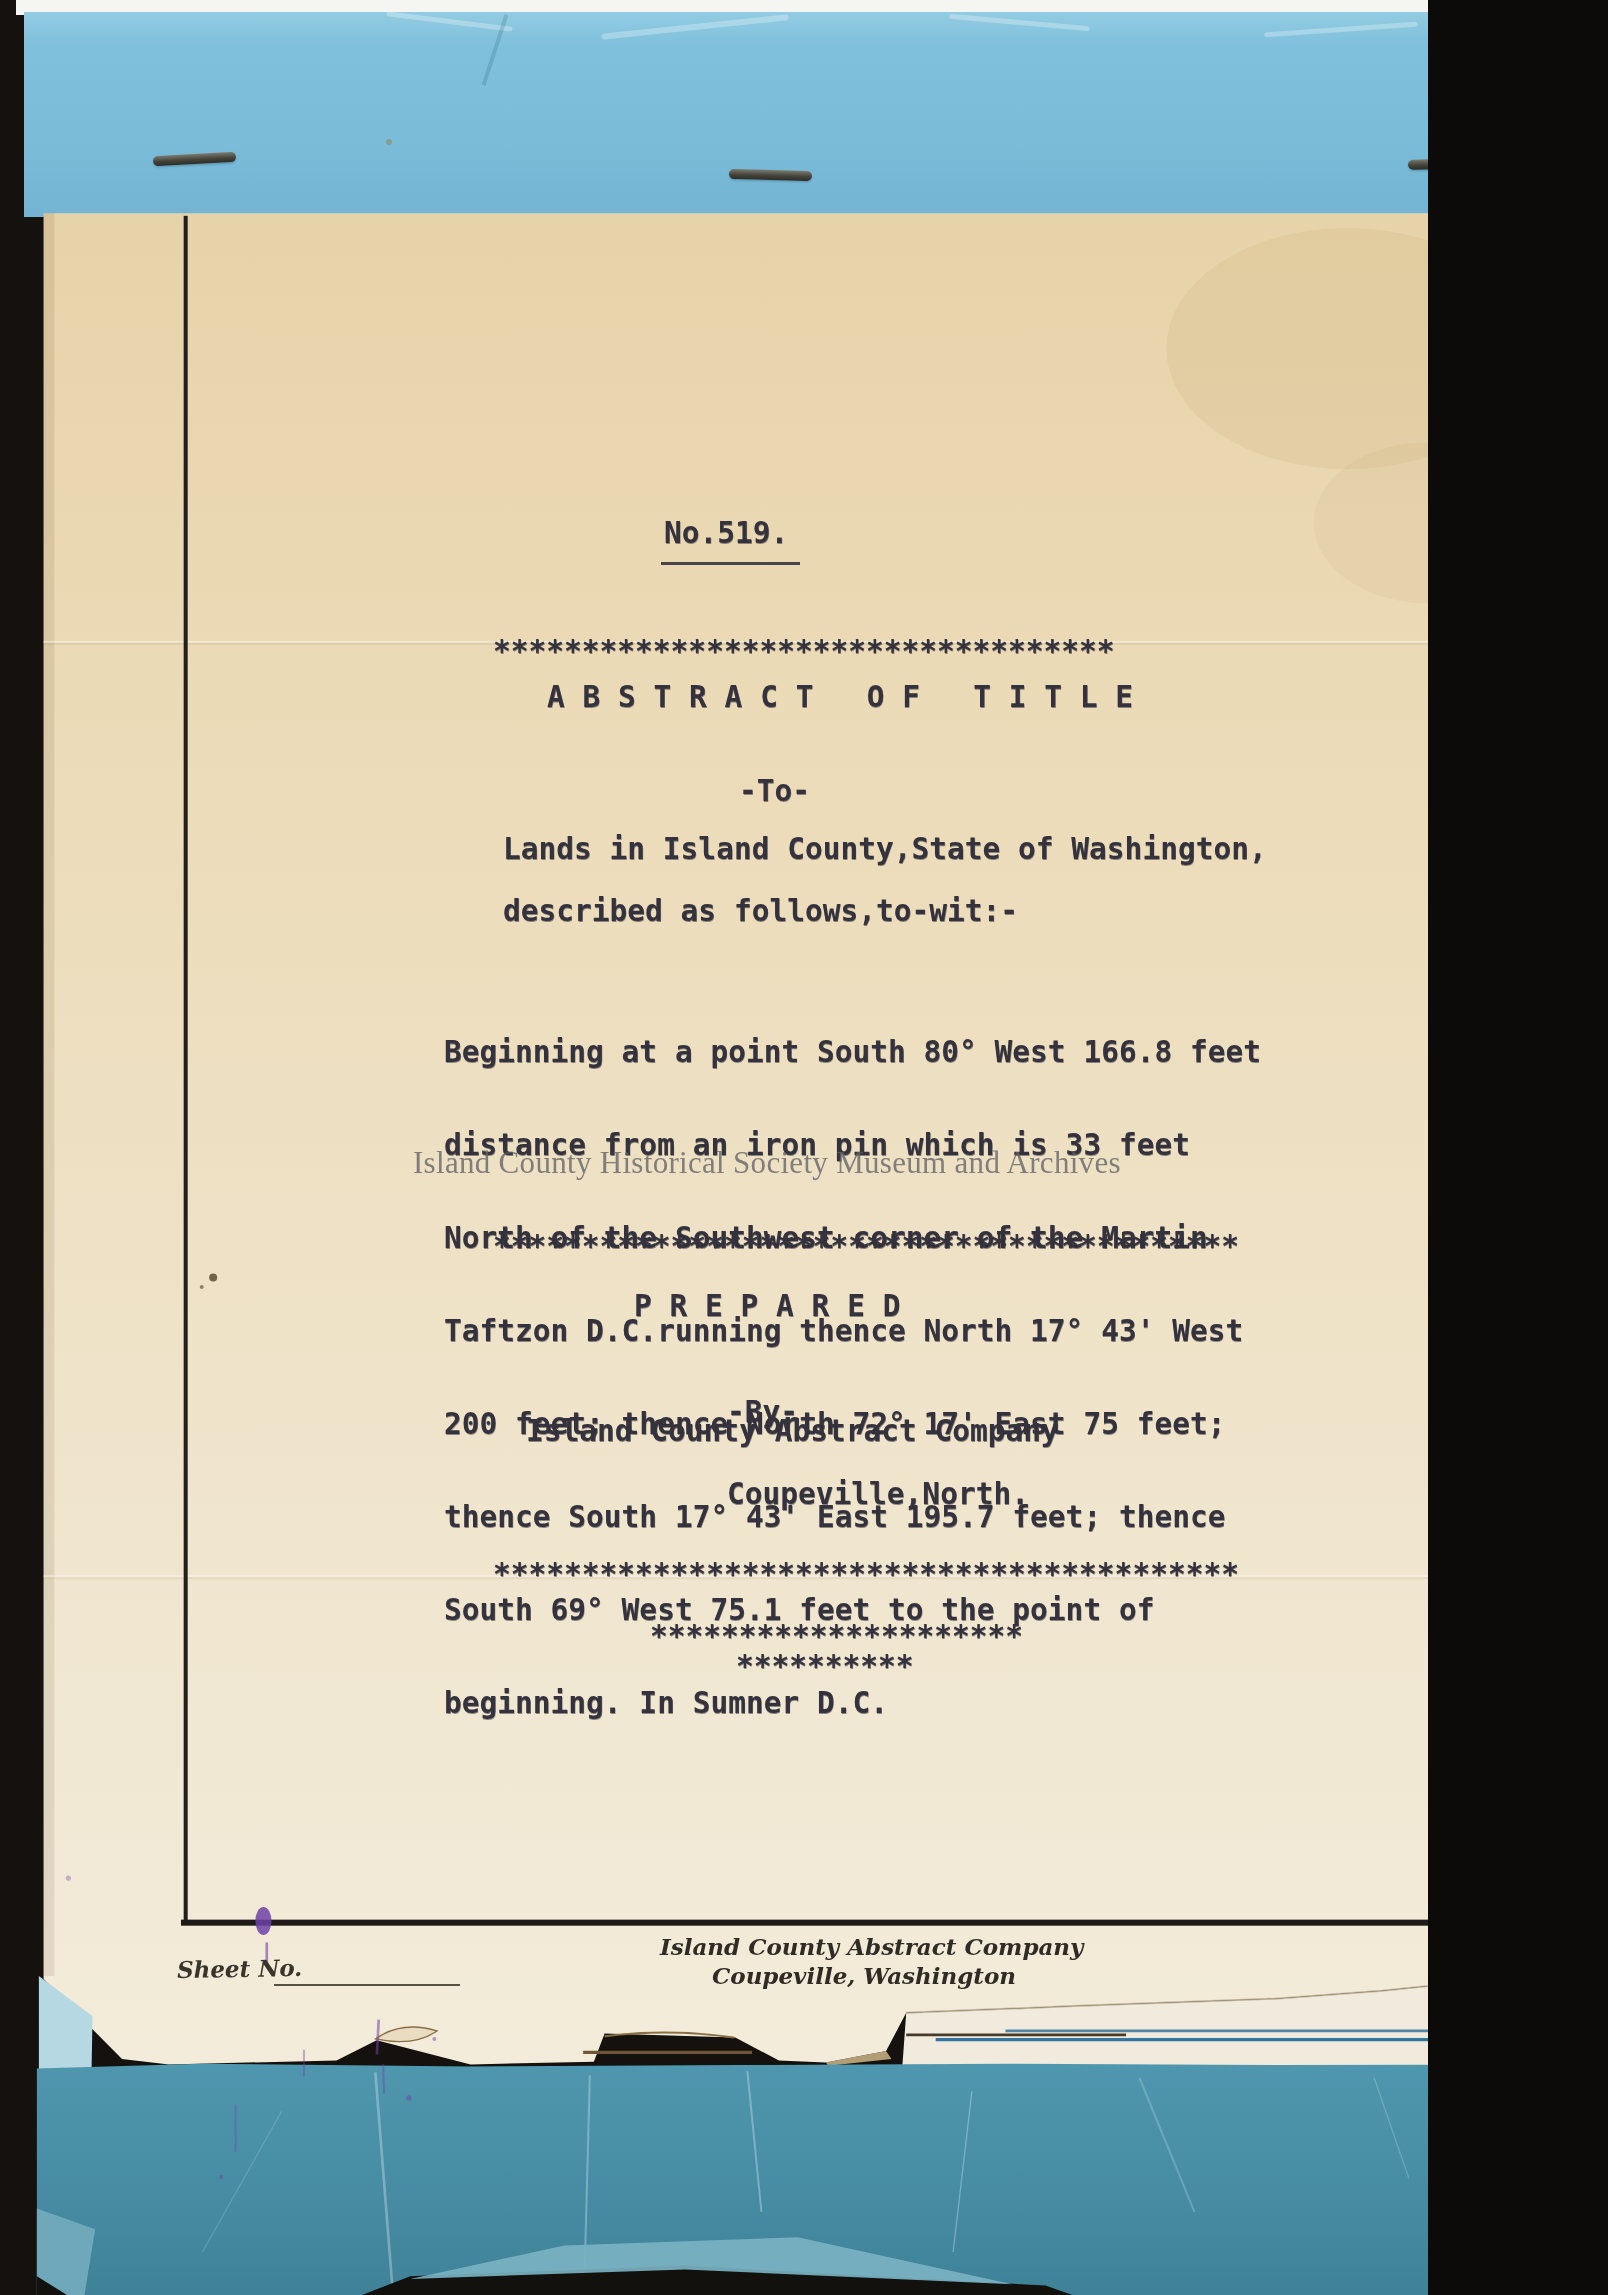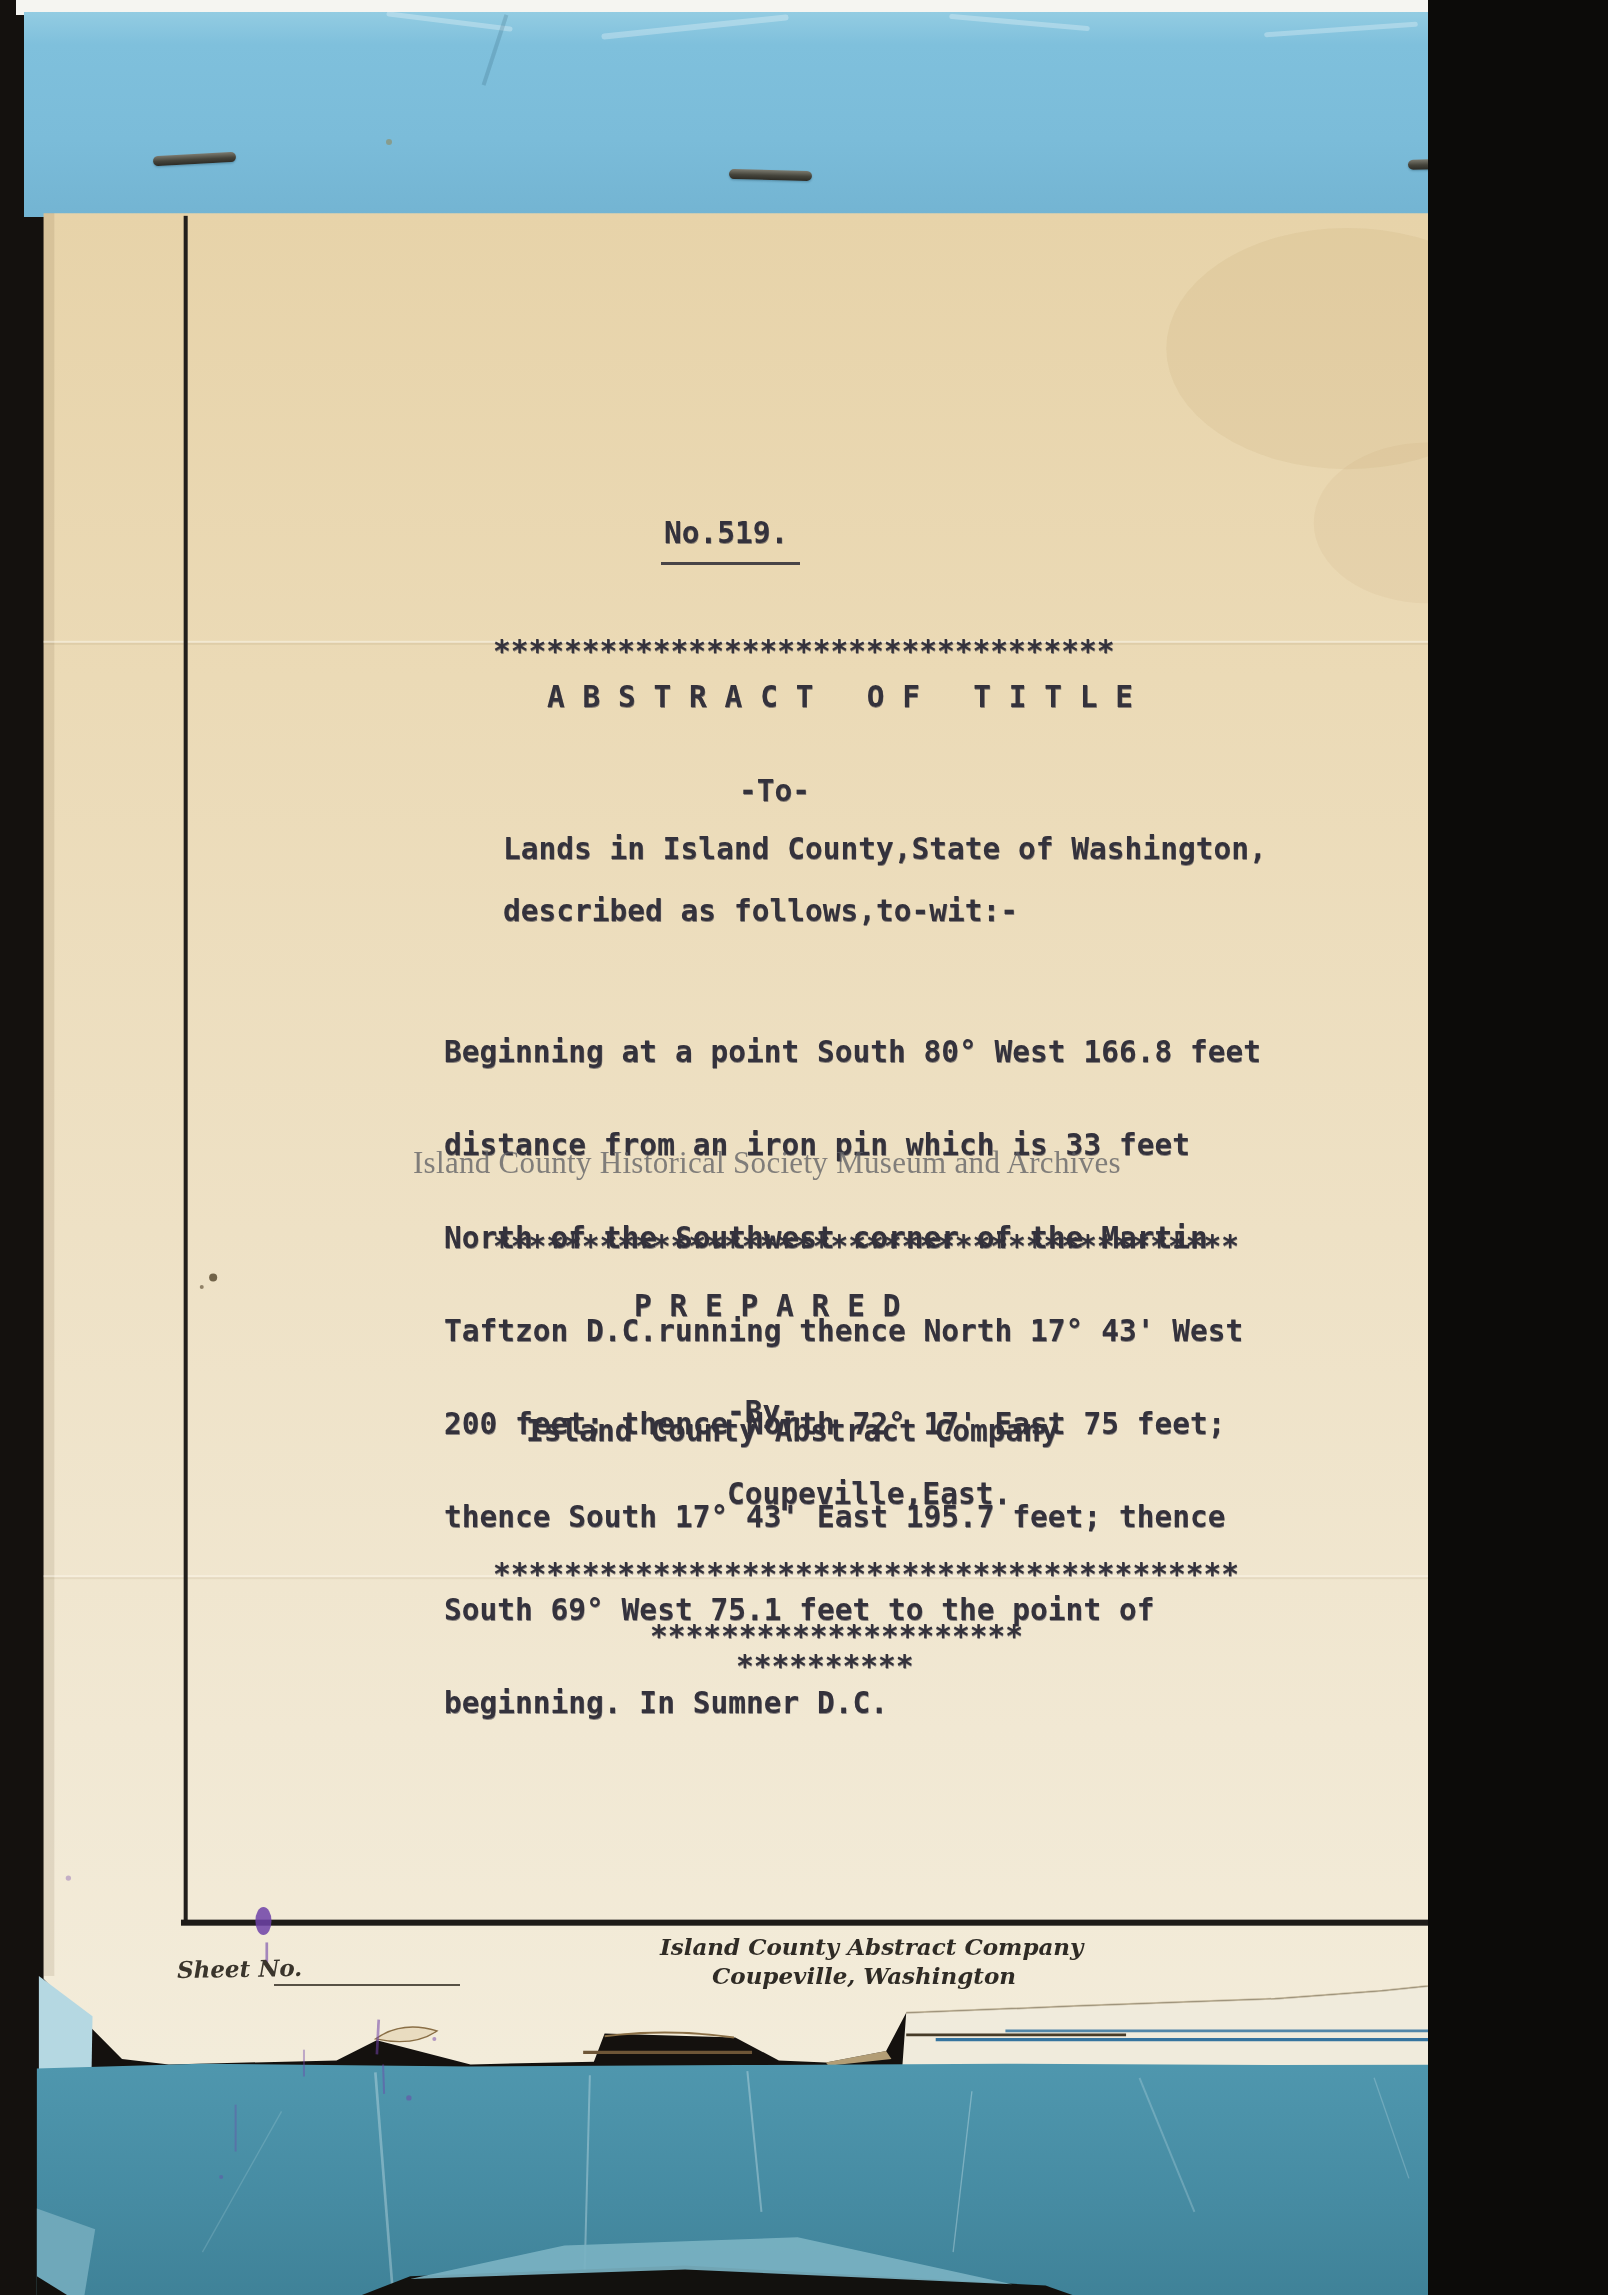--- a/index.html
+++ b/index.html
@@ -170,21 +170,21 @@
     <div>beginning. In Sumner D.C.</div>
   </div>
 
   <div class="watermark">Island County Historical Society Museum and Archives</div>
 
   <div class="type" style="left:493px;top:1231px;">******************************************</div>
 
   <div class="type" style="left:634px;top:1291px;">P R E P A R E D</div>
   <div class="type" style="left:727px;top:1357px;margin-top:40px;">-By-</div>
   <div class="type" style="left:526px;top:1416px;">Island County Abstract Company</div>
-  <div class="type" style="left:727px;top:1479px;">Coupeville,East.</div>
+  <div class="type" style="left:727px;top:1479px;">Coupeville,North.</div>
 
   <div class="type" style="left:493px;top:1559px;">******************************************</div>
   <div class="type" style="left:650px;top:1621px;">*********************</div>
   <div class="type" style="left:736px;top:1651px;">**********</div>
 
   <div class="serif-it f-comp1">Island County Abstract Company</div>
   <div class="serif-it f-comp2">Coupeville, Washington</div>
   <div class="serif-it f-sheet">Sheet No.</div>
   <div class="f-sheetline"></div>
 

